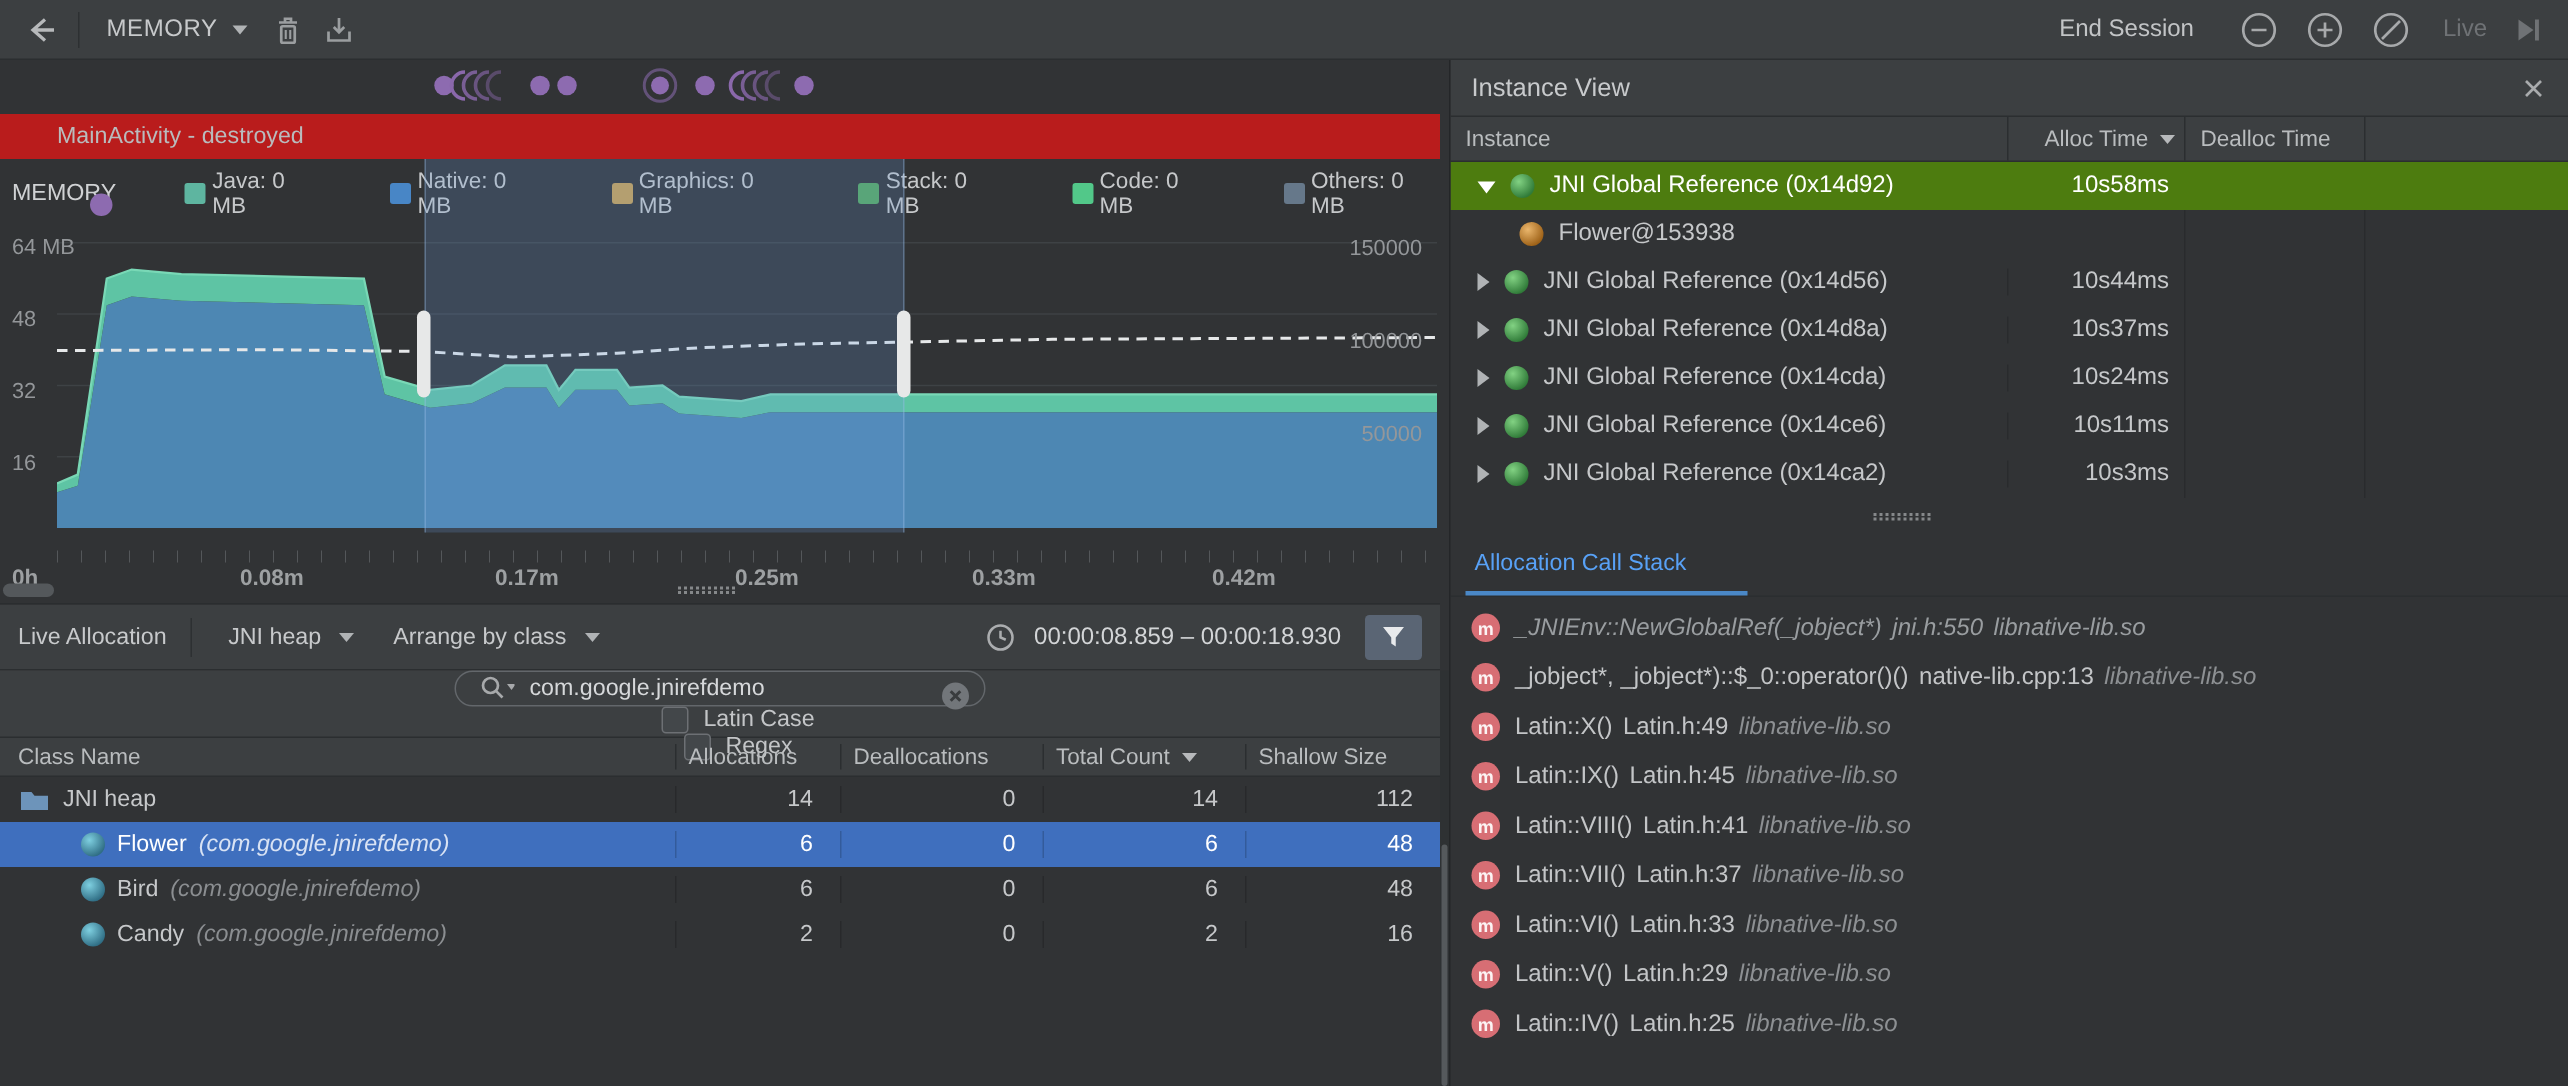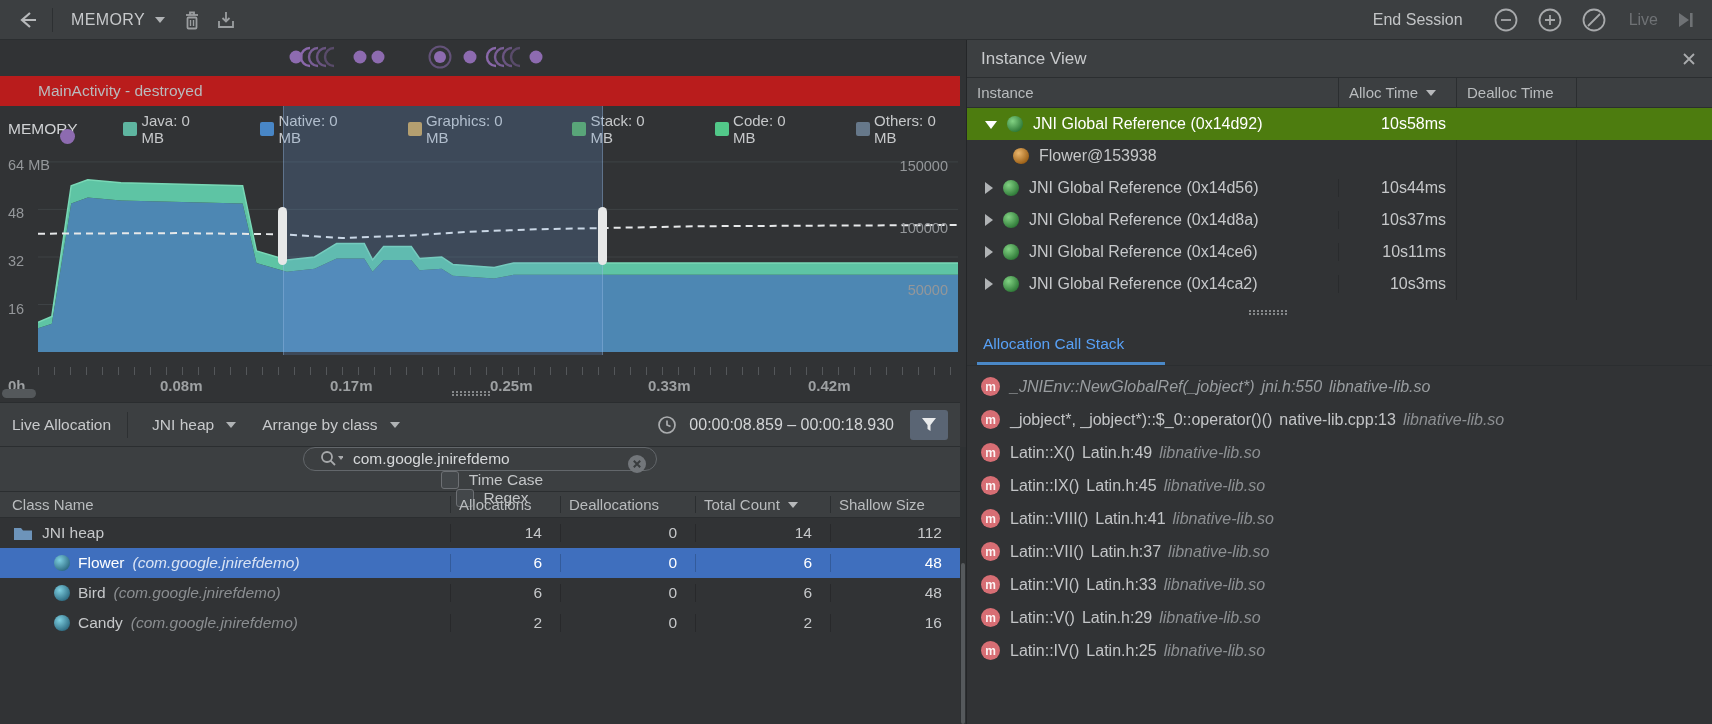--- a/index.html
+++ b/index.html
@@ -88,21 +88,21 @@
   .ball{width:16px;height:16px;border-radius:50%;flex:0 0 auto;margin-right:8px;}
   .ball.cls{background:radial-gradient(circle at 35% 32%,#7ecfe0,#2f6d84 75%);}
   .ball.jni{background:radial-gradient(circle at 35% 32%,#82d283,#2f7a38 75%);}
   .ball.inst{background:radial-gradient(circle at 35% 32%,#eab66c,#9c6016 75%);}
 
   
   .iv-title{height:38px;background:#3c3f41;display:flex;align-items:center;padding:0 14px;font-size:17px;color:#c8cacc;border-bottom:1px solid #2b2e30;}
   .iv-close{margin-left:auto;cursor:pointer;display:flex;align-items:center;}
   .iv-cols{height:30px;background:#3c3f41;border-bottom:1px solid #2b2e30;display:flex;align-items:center;font-size:15px;color:#b9bcbe;}
   .iv-c-inst{flex:1;padding-left:10px;}
-  .iv-c-alloc{width:118px;border-left:1px solid #2b2e30;padding-left:10px;display:flex;align-items:center;gap:8px;height:100%;}
+  .iv-c-alloc{width:118px;border-left:1px solid #2b2e30;padding-left:24px;display:flex;align-items:center;gap:8px;height:100%;}
   .iv-c-dealloc{width:120px;border-left:1px solid #2b2e30;padding-left:10px;display:flex;align-items:center;height:100%;}
   .iv-c-fill{width:136px;border-left:1px solid #2b2e30;height:100%;}
   .iv-row{height:32px;display:flex;align-items:center;font-size:16px;color:#c6c8ca;cursor:pointer;}
   .iv-row.selected{background:#4d7c0f;color:#fff;}
   .iv-inst{flex:1;display:flex;align-items:center;padding-left:10px;overflow:hidden;white-space:nowrap;}
   .iv-alloc{width:118px;text-align:right;padding-right:10px;border-left:1px solid rgba(0,0,0,0.15);}
   .iv-dealloc{width:120px;border-left:1px solid rgba(0,0,0,0.15);height:100%;}
   .iv-fill{width:136px;border-left:1px solid rgba(0,0,0,0.15);height:100%;}
   .iv-row.selected .iv-alloc,.iv-row.selected .iv-dealloc,.iv-row.selected .iv-fill{border-left-color:transparent;}
   .exp{width:0;height:0;flex:0 0 auto;margin:0 10px 0 8px;cursor:pointer;}
@@ -311,21 +311,21 @@
         <input type="text" value="com.google.jnirefdemo" style="">
         <span class="clear-btn">
           <svg width="20" height="20">
               <circle cx="10" cy="10" r="9" fill="#72767a"></circle>
               <path d="M6.8 6.8 L13.2 13.2 M13.2 6.8 L6.8 13.2" stroke="#393c3e" stroke-width="2"></path>
             </svg>
         </span>
       </div>
       <div class="cb-group">
         <div class="cb"></div>
-        <span class="cb-lbl">Time Case</span>
+        <span class="cb-lbl">Latin Case</span>
       </div>
       <div class="cb-group">
         <div class="cb"></div>
         <span class="cb-lbl">Regex</span>
       </div>
     </div>
 
     <div class="ct-header">
       <div class="c-name">Class Name</div>
       <div class="c-num">
@@ -454,20 +454,30 @@
       <div class="iv-inst">
         <span class="exp right"></span>
         <span class="ball jni" style="margin-right:10px"></span>
         <span>JNI Global Reference (0x14d8a)</span>
       </div>
       <div class="iv-alloc">10s37ms</div>
       <div class="iv-dealloc"></div>
       <div class="iv-fill"></div>
     </div>
 
+    <div class="iv-row">
+      <div class="iv-inst">
+        <span class="exp right"></span>
+        <span class="ball jni" style="margin-right:10px"></span>
+        <span>JNI Global Reference (0x14cda)</span>
+      </div>
+      <div class="iv-alloc">10s24ms</div>
+      <div class="iv-dealloc"></div>
+      <div class="iv-fill"></div>
+    </div>
 
     <div class="iv-row">
       <div class="iv-inst">
         <span class="exp right"></span>
         <span class="ball jni" style="margin-right:10px"></span>
         <span>JNI Global Reference (0x14ce6)</span>
       </div>
       <div class="iv-alloc">10s11ms</div>
       <div class="iv-dealloc"></div>
       <div class="iv-fill"></div>

